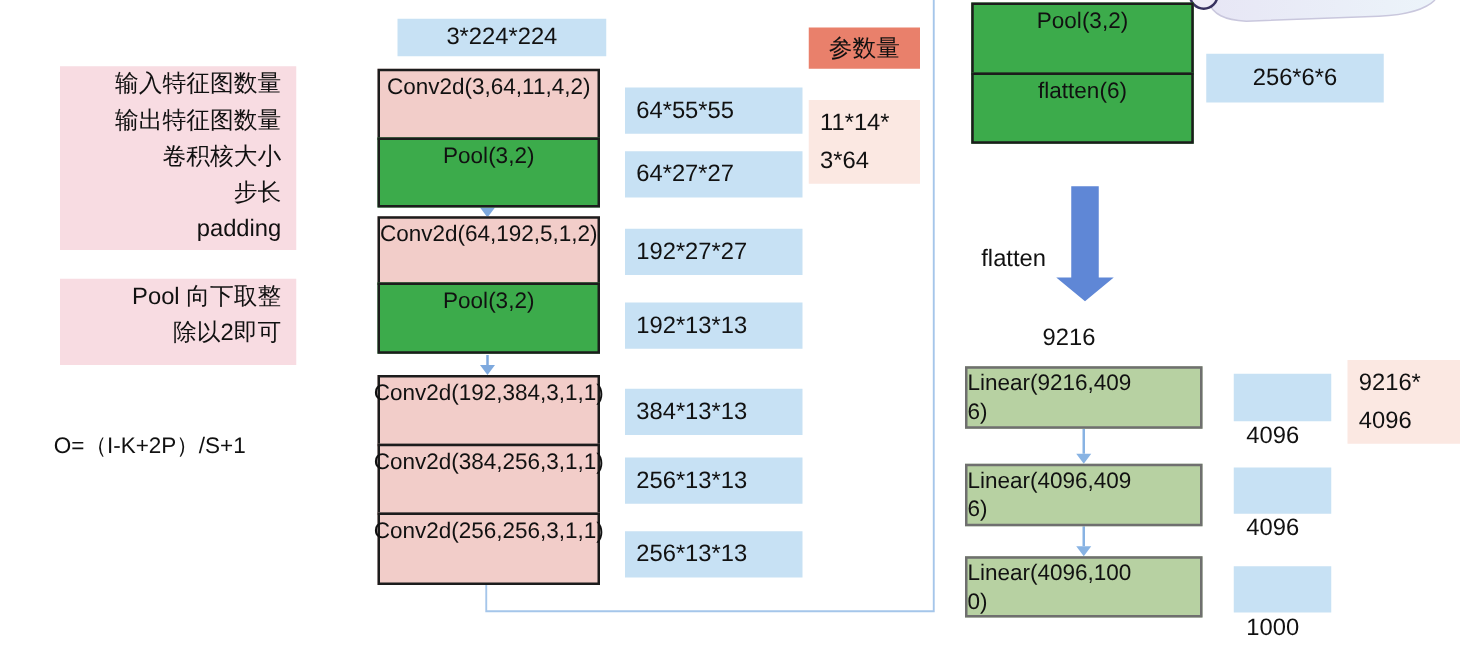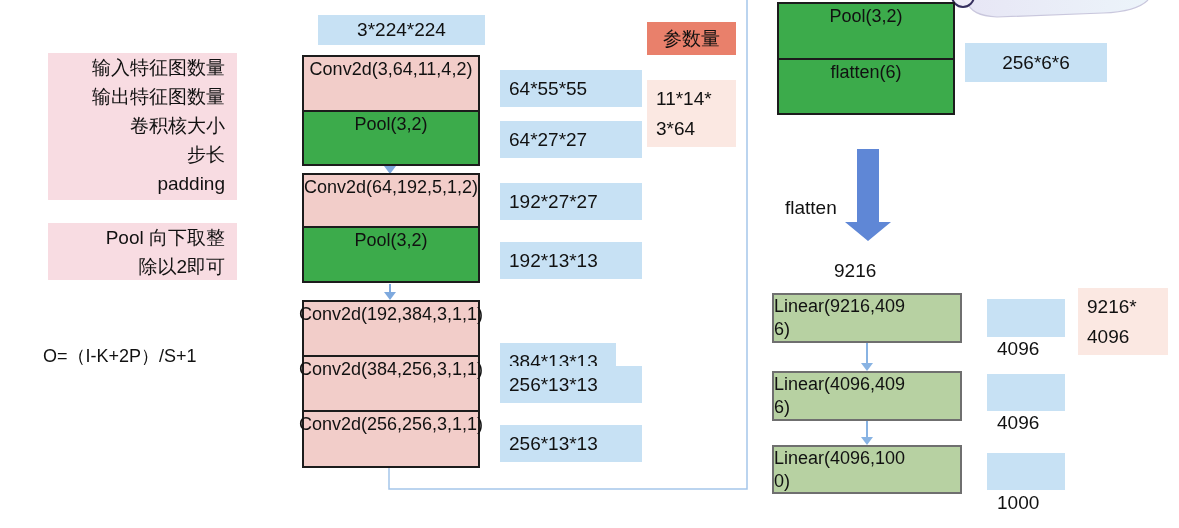--- a/index.html
+++ b/index.html
@@ -80,21 +80,21 @@
   </svg>
 
   <div class="abs note" style="left:48px; top:53px; width:189px; height:147px;">
     <div>输入特征图数量</div>
     <div>输出特征图数量</div>
     <div>卷积核大小</div>
     <div>步长</div>
     <div>padding</div>
   </div>
 
-  <div class="abs note" style="left:48px; top:223px; width:189px; height:57px;">
+  <div class="abs note" style="left:48px; top:223px; width:189px; height:69px;">
     <div>Pool 向下取整</div>
     <div>除以2即可</div>
   </div>
 
   <div class="plain" style="left:43px; top:344px; font-size:18px;">O=（I-K+2P）/S+1</div>
 
   <div class="abs bluelabel bluecenter" style="left:318px; top:15px; width:167px; height:30px;">3*224*224</div>
 
   <div class="abs nn conv" style="left:302px; top:55px;  width:178px; height:57px;">
     <div>Conv2d</div>
@@ -122,21 +122,21 @@
   </div>
   <div class="abs nn conv" style="left:302px; top:410px; width:178px; height:58px;">
     <div>Conv2d</div>
     <div>(256,256,3,1,1)</div>
   </div>
 
   <div class="abs bluelabel" style="left:500px; top:70px;  width:142px; height:37px;text-align:right;">64*55*55</div>
   <div class="abs bluelabel" style="left:500px; top:121px; width:142px; height:37px;">64*27*27</div>
   <div class="abs bluelabel" style="left:500px; top:183px; width:142px; height:37px;">192*27*27</div>
   <div class="abs bluelabel" style="left:500px; top:242px; width:142px; height:37px;">192*13*13</div>
-  <div class="abs bluelabel" style="left:500px; top:311px; width:116px; height:37px;margin-top:32px;">384*13*13</div>
+  <div class="abs bluelabel" style="left:500px; top:311px; width:142px; height:37px;">384*13*13</div>
   <div class="abs bluelabel" style="left:500px; top:366px; width:142px; height:37px;">256*13*13</div>
   <div class="abs bluelabel" style="left:500px; top:425px; width:142px; height:37px;">256*13*13</div>
 
   <div class="abs coral" style="left:647px; top:22px; width:89px; height:33px;">参数量</div>
 
   <div class="abs paramnote" style="left:647px; top:80px; width:89px; height:67px;">
     <div>11*14*</div>
     <div>3*64</div>
   </div>
 

